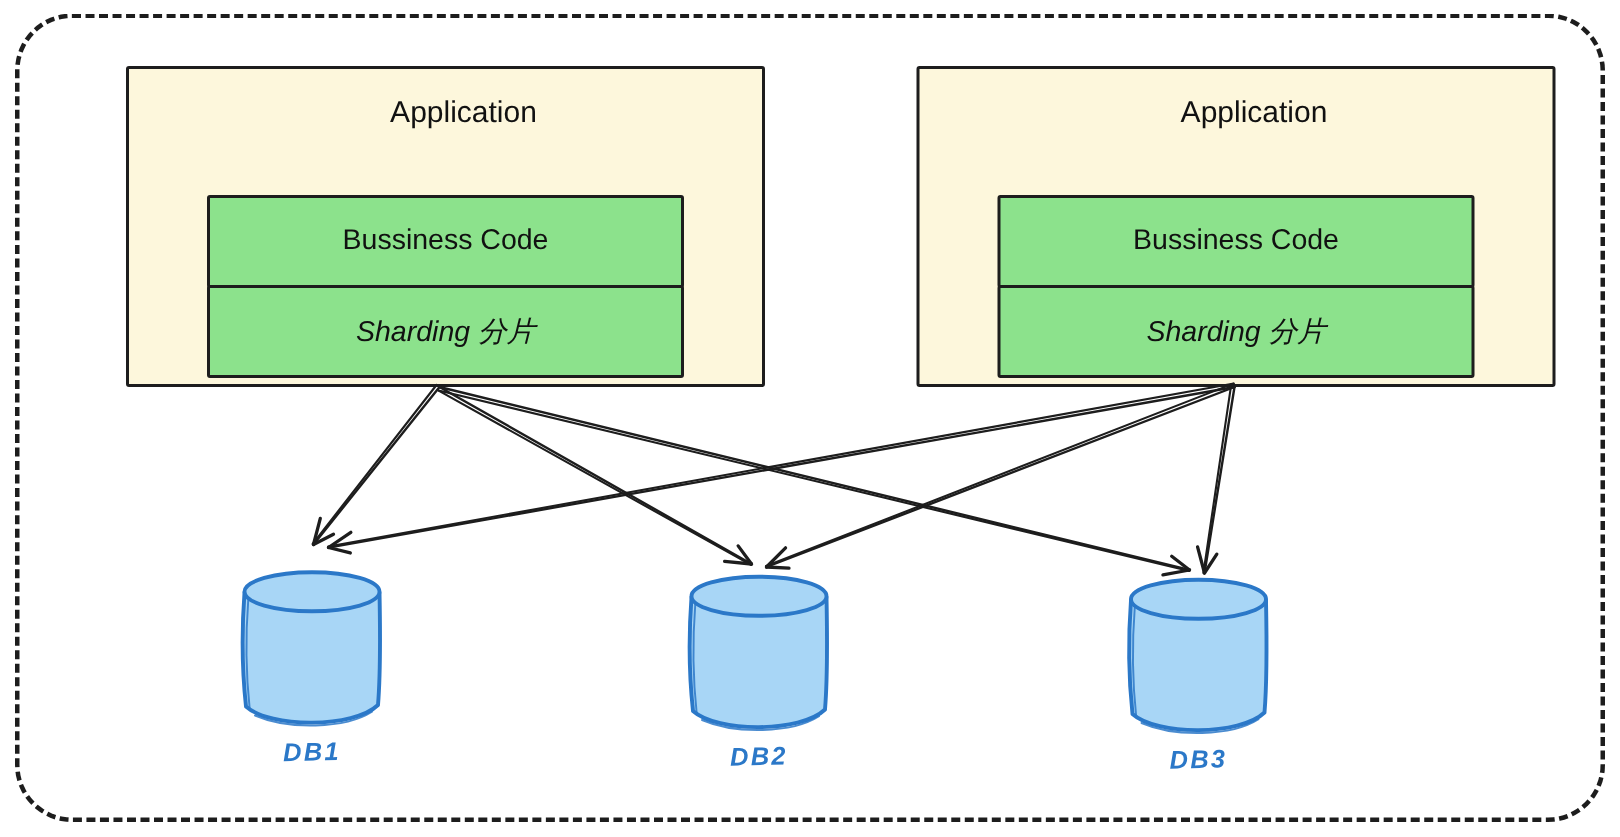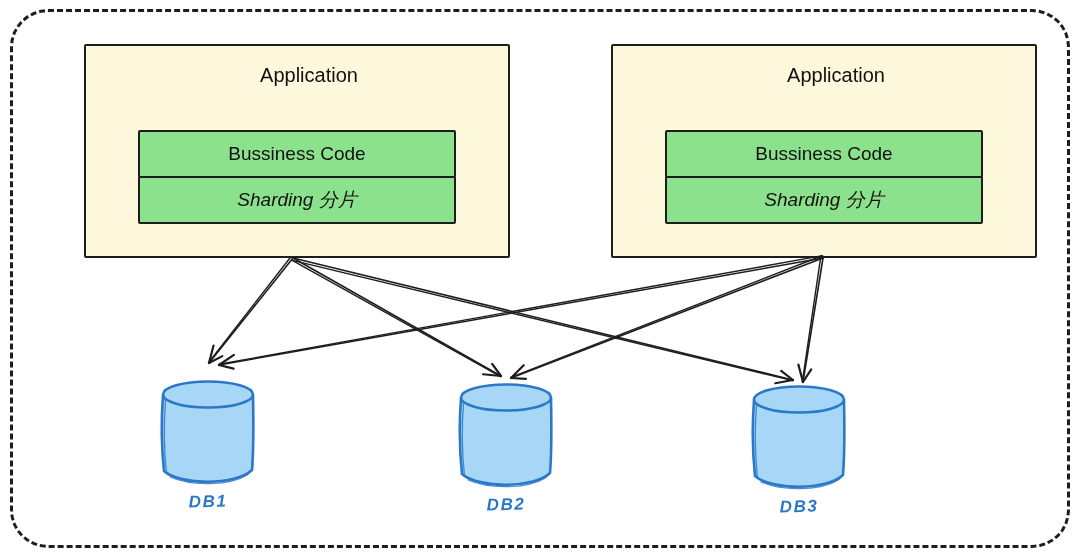--- a/index.html
+++ b/index.html
@@ -32,21 +32,21 @@
   .app-box.left{left:84px;}
   .app-box.right{left:611px;}
   .app-title{
     margin-top:18px;text-align:center;
     font-size:20px;color:#111;
   }
   .layers{
     position:absolute;left:52px;top:84px;width:318px;
   }
   .layer{
-    height:48px;background:var(--layer-fill);
+    height:62px;background:var(--layer-fill);
     border:2.5px solid var(--line);border-radius:2px;
     display:flex;align-items:center;justify-content:center;
     font-size:19px;color:#111;
   }
   .layer + .layer{margin-top:-2.5px;font-style:italic;}
   .arrows-layer{position:absolute;left:0;top:0;width:1080px;height:558px;pointer-events:none;}
   .db{position:absolute;width:100px;text-align:center;}
   .db.db1{left:158px;top:378px;}
   .db.db2{left:456px;top:381px;}
   .db.db3{left:749px;top:383px;}

